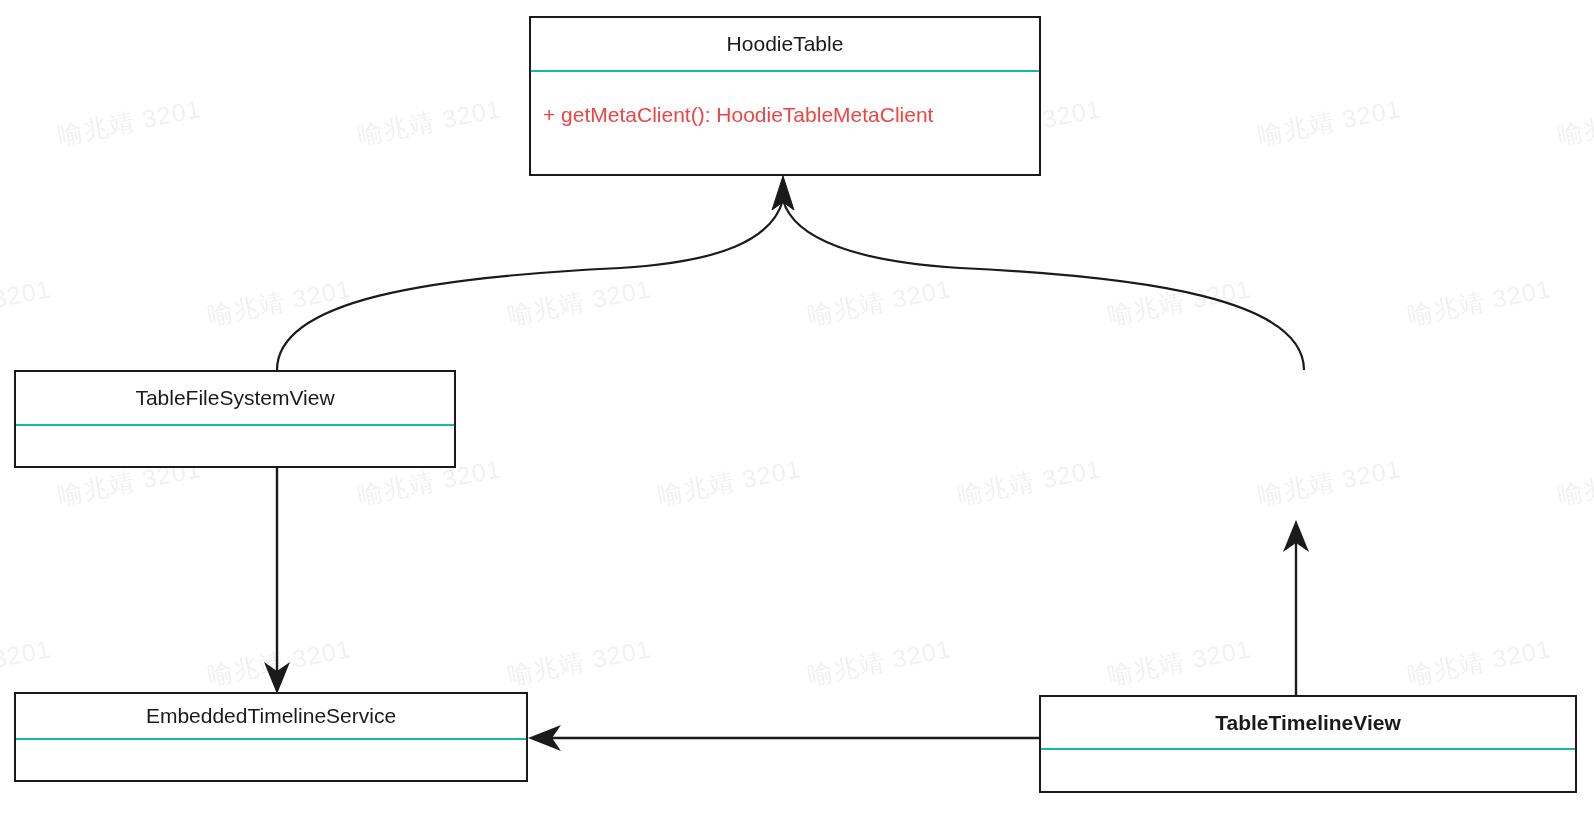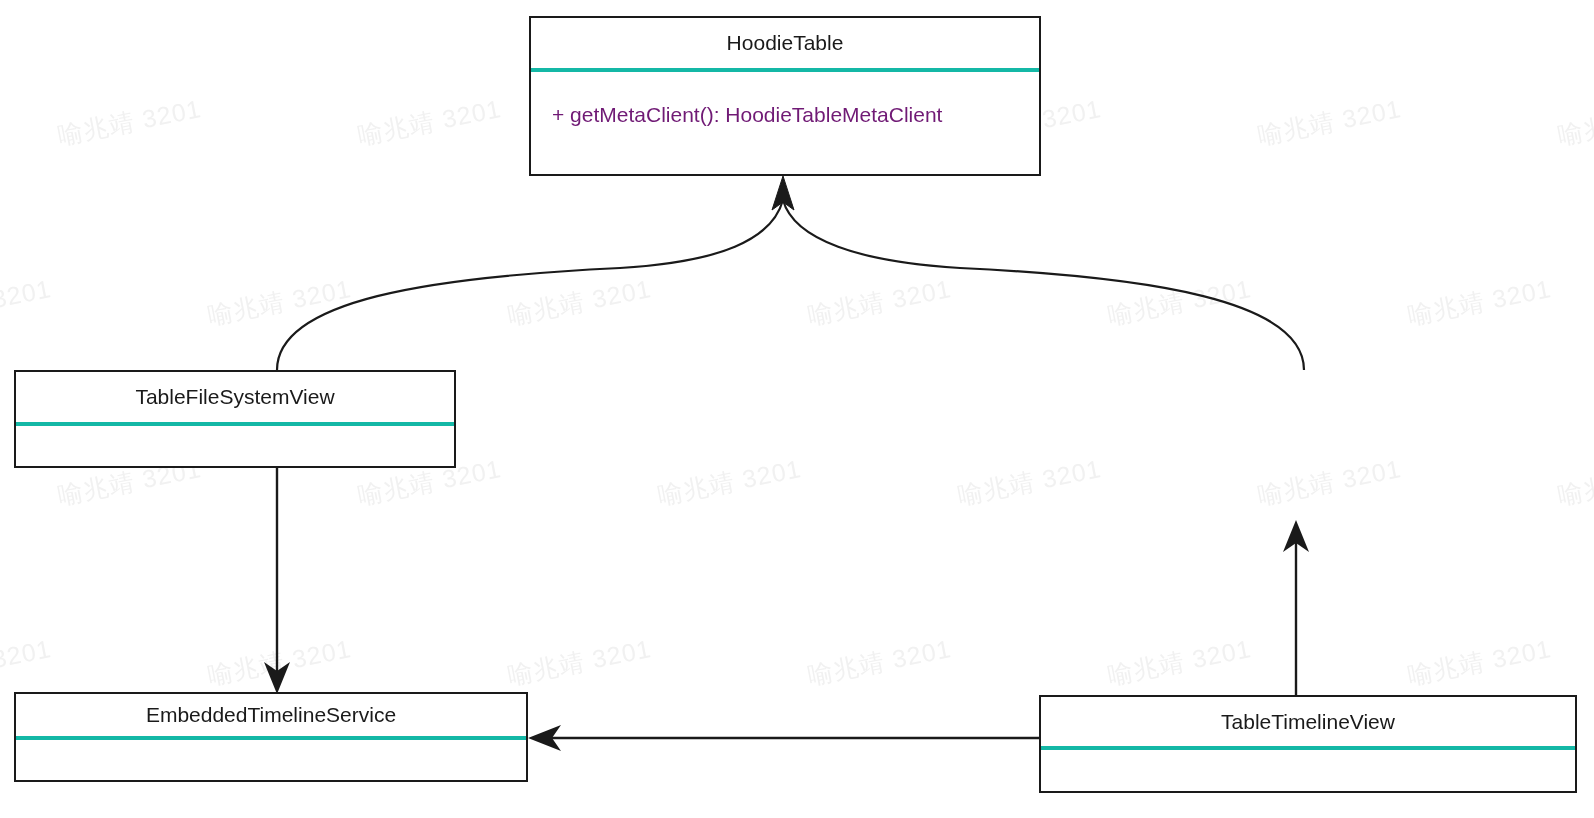--- a/index.html
+++ b/index.html
@@ -57,36 +57,35 @@
   }
   .uml-name {
     box-sizing: border-box;
     width: 100%;
     text-align: center;
     font-size: 21px;
     color: #1a1a1a;
     display: flex;
     align-items: center;
     justify-content: center;
-    border-bottom: 4px solid #14b8a6;
+    border-bottom: 2px solid #14b8a6;
   }
   .uml-members {
     box-sizing: border-box;
     width: 100%;
     display: flex;
     flex-direction: column;
     justify-content: center;
   }
   .uml-member {
     font-size: 21px;
-    color: #701a75;
+    color: #ef4444;
     padding-left: 12px;
     white-space: nowrap;
     line-height: 1;
-    margin-left: 9px;
   }
   .uml-members.empty { display: block; }
 </style>
 </head>
 <body>
 
 <div id="canvas">
 
   <div id="watermark-layer">
       <div class="wm" style="left: 55px; top: 120px; color: rgb(241, 241, 241); transform: rotate(-11deg);">喻兆靖 3201</div>
@@ -155,17 +154,17 @@
     <div class="uml-members empty" style="height:40px;"></div>
   </div>
 
 
   <div class="uml-class" style="left:14px; top:692px; width:514px; height:90px;">
     <div class="uml-name" style="height:46px;">EmbeddedTimelineService</div>
     <div class="uml-members empty" style="height:40px;"></div>
   </div>
 
   <div class="uml-class" style="left:1039px; top:695px; width:538px; height:98px;">
-    <div class="uml-name" style="height:53px;">TableTimelineView</div>
+    <div class="uml-name" style="height:53px;font-weight:bold;">TableTimelineView</div>
     <div class="uml-members empty" style="height:41px;"></div>
   </div>
 
 </div>
 
 </body></html>

